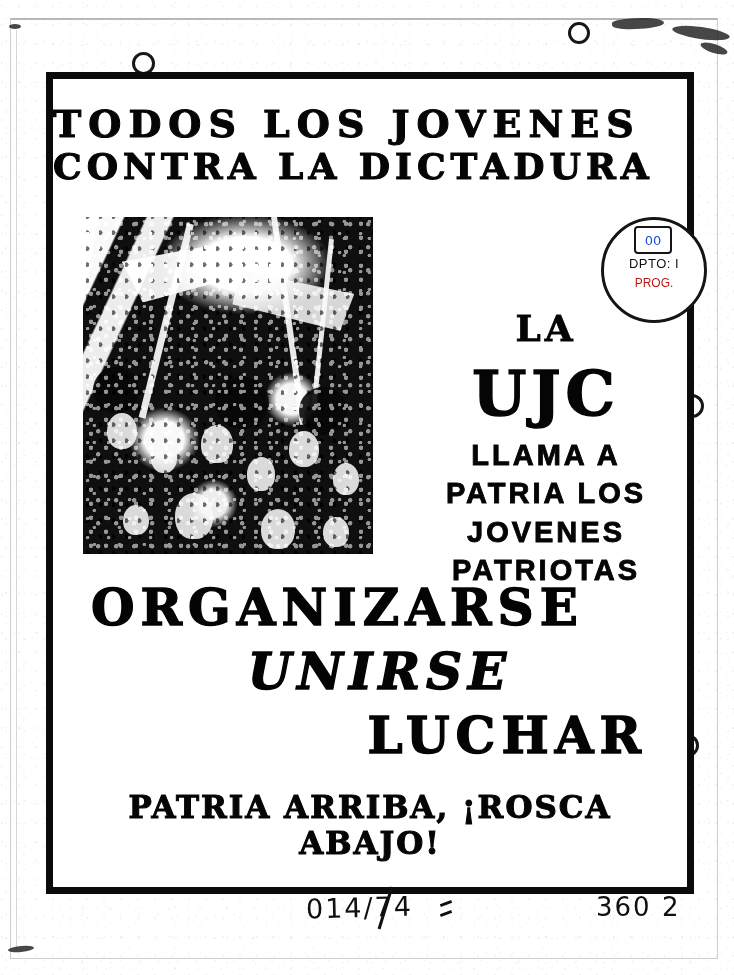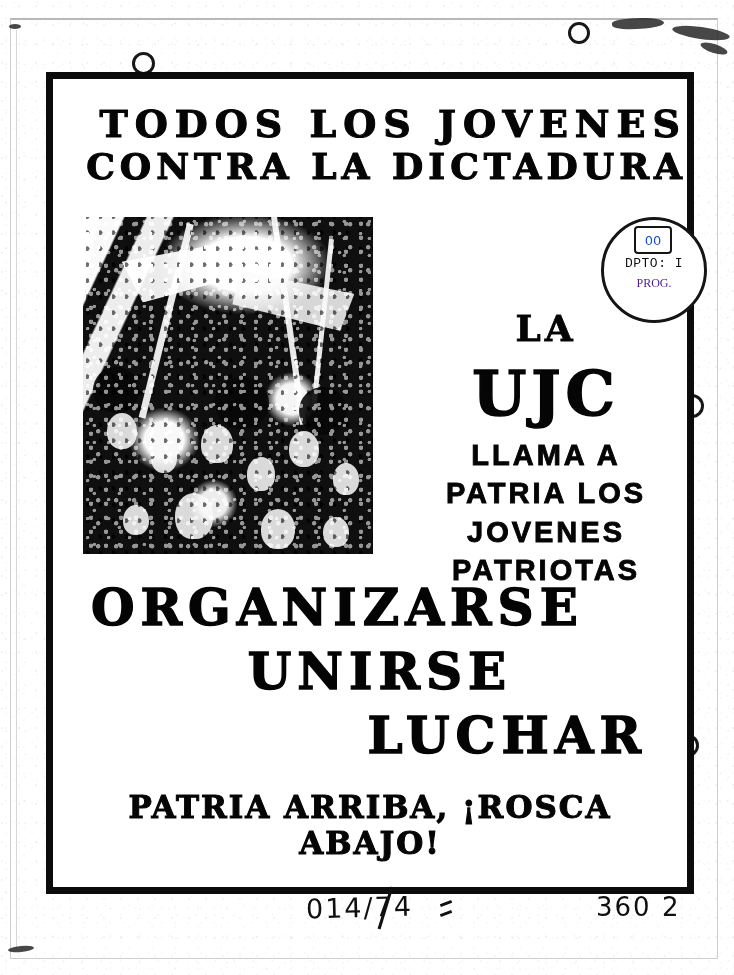--- a/index.html
+++ b/index.html
@@ -92,21 +92,21 @@
     border: 3px solid #111111;
     margin: 5px;
     border-color: transparent;
   }
 
   
   #headline {
     position: absolute;
     left: 0; top: 24px;
     width: 100%;
-    text-align: right;
+    text-align: left;
   }
   .head-line {
     font-family: "DejaVu Serif", "Liberation Serif", serif;
     font-weight: 700;
     color: #0b0b0b;
     letter-spacing: 5px;
     line-height: 1.12;
     -webkit-text-stroke: 1.1px #0b0b0b;
   }
   #headline-1 { font-size: 38px; letter-spacing: 7px; }
@@ -196,32 +196,32 @@
     border-radius: 4px;
     display: flex; align-items: center; justify-content: center;
     font-family: "DejaVu Sans", "Liberation Sans", sans-serif;
     font-size: 13px;
     color: #1d4ed8;
   }
   #stamp-line-1 {
     position: absolute;
     left: 0; top: 36px; width: 100%;
     text-align: center;
-    font-family: Liberation Mono, monospace;
+    font-family: Liberation Sans, sans-serif;
     font-size: 13px;
     letter-spacing: .5px;
     color: #141414;
   }
   #stamp-line-2 {
     position: absolute;
     left: 0; top: 56px; width: 100%;
     text-align: center;
-    font-family: Liberation Serif, serif;
+    font-family: Liberation Sans, sans-serif;
     font-size: 12px;
-    color: #4c1d95;
+    color: #b91c1c;
   }
 
   
   #calltext {
     position: absolute;
     left: 352px;
     top: 228px;
     width: 282px;
     text-align: center;
     color: #0b0b0b;
@@ -261,21 +261,21 @@
   }
   .slogan {
     font-family: "DejaVu Serif", "Liberation Serif", serif;
     font-weight: 700;
     color: #0a0a0a;
     letter-spacing: 6px;
     line-height: 1.16;
     -webkit-text-stroke: 1.4px #0a0a0a;
   }
   #slogan-1 { font-size: 50px; text-align: left;   padding-left: 38px; }
-  #slogan-2 { font-size: 50px; text-align: center; padding-left: 20px; margin-top: 6px; }
+  #slogan-2 { font-size: 50px; text-align: center; padding-left: 20px; margin-top: 6px; font-style: italic; }
   #slogan-3 { font-size: 50px; text-align: right;  padding-right: 40px; margin-top: 6px; padding-left: 32px; }
 
   
   #bottom-slogan {
     position: absolute;
     left: 0;
     bottom: 26px;
     width: 100%;
     text-align: center;
     font-family: "DejaVu Serif", "Liberation Serif", serif;

